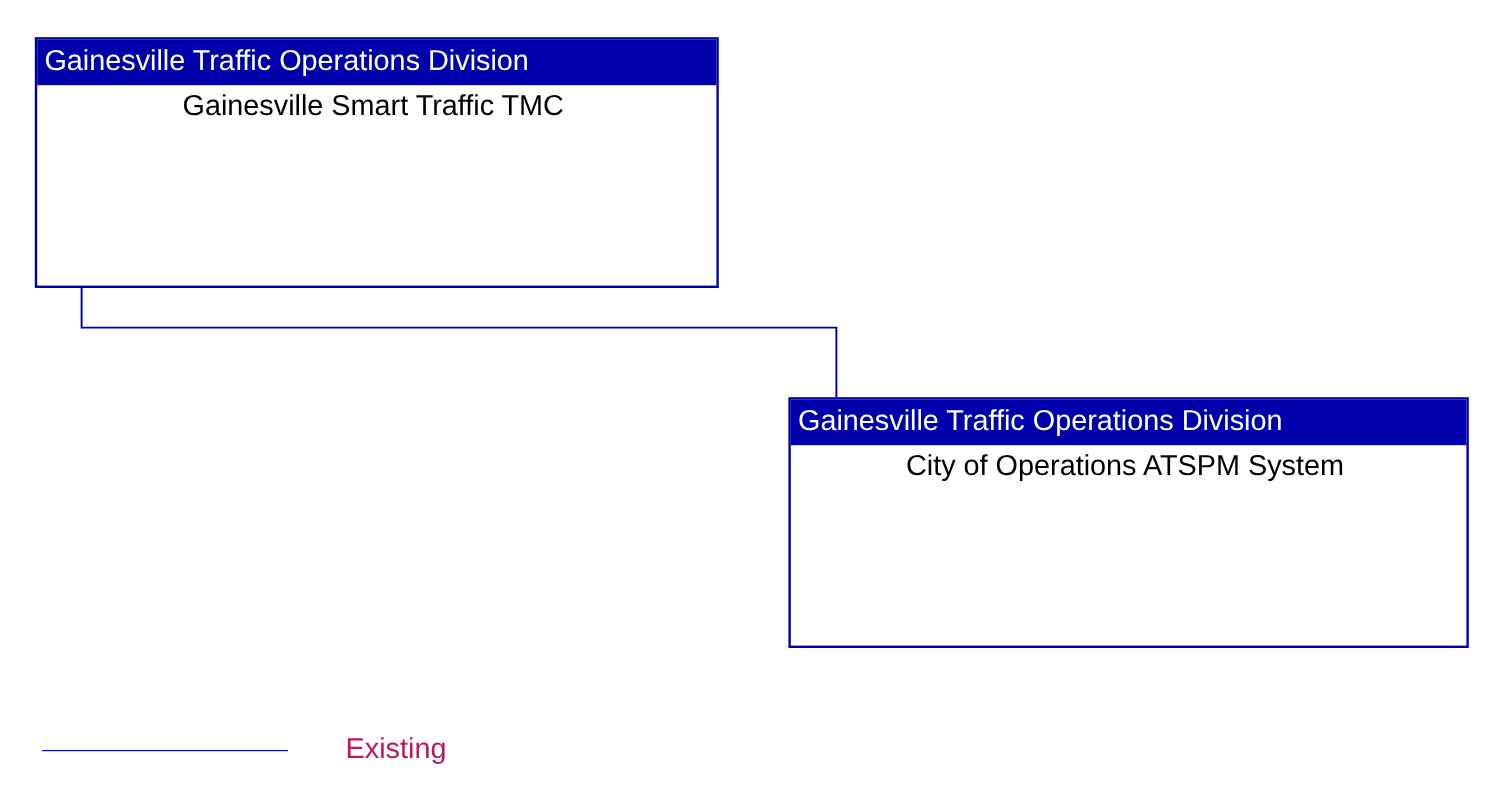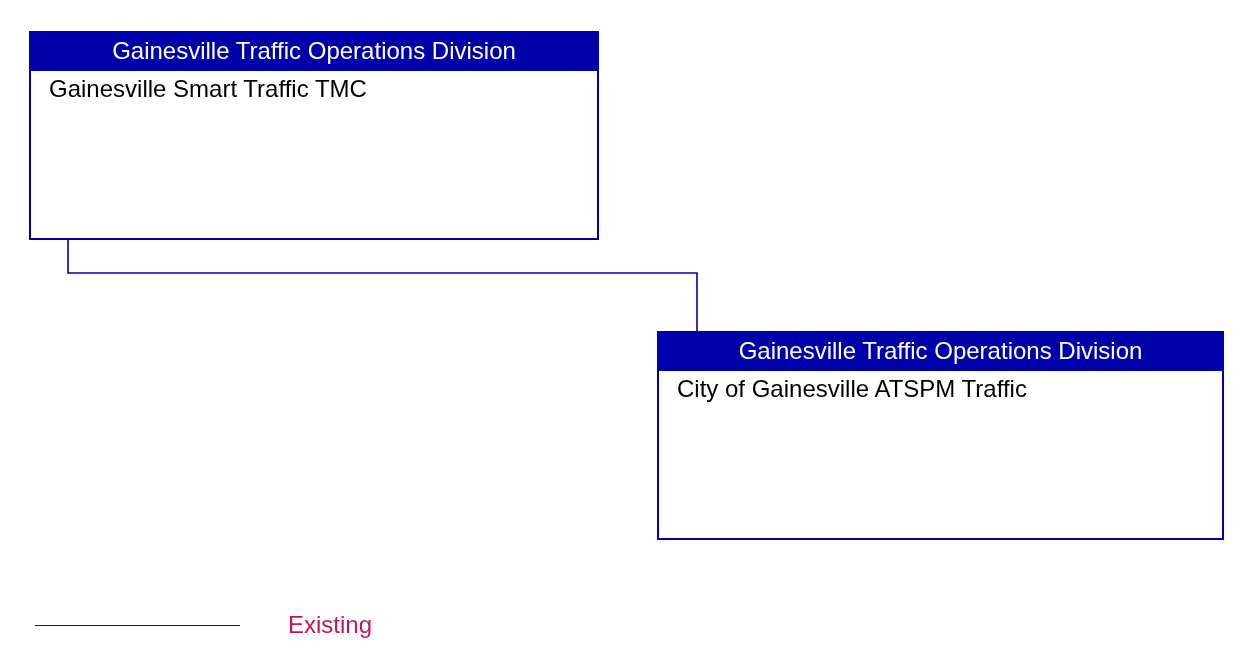--- a/index.html
+++ b/index.html
@@ -15,29 +15,30 @@
   .box {
     position: absolute;
     border: 2px solid #0000aa;
     background: #ffffff;
     box-sizing: border-box;
   }
   .box-header {
     background: #0000aa;
     color: #ffffff;
     font-size: 24px;
-    text-align: center;
+    text-align: left;
     padding: 4px 6px 6px 6px;
     font-weight: normal;
     line-height: 1.15;
   }
   .box-body {
     color: #000000;
     font-size: 24px;
-    padding: 4px 6px 0 18px;
+    text-align: center;
+    padding: 4px 6px 0 0;
     line-height: 1.15;
   }
   .connector {
     position: absolute;
     pointer-events: none;
   }
   .legend-line {
     position: absolute;
     height: 0;
     border-top: 1.5px solid #0000ee;
@@ -51,21 +52,21 @@
 </head>
 <body>
 
 <div class="box" style="left:29px; top:31px; width:570px; height:209px;">
   <div class="box-header">Gainesville Traffic Operations Division</div>
   <div class="box-body">Gainesville Smart Traffic TMC</div>
 </div>
 
 <div class="box" style="left:657px; top:331px; width:567px; height:209px;">
   <div class="box-header">Gainesville Traffic Operations Division</div>
-  <div class="box-body">City of Gainesville ATSPM Traffic</div>
+  <div class="box-body">City of Operations ATSPM System</div>
 </div>
 
 <svg class="connector" style="left:0; top:0; width:1252px; height:658px;">
   <path d="M 68 240 L 68 273 L 697 273 L 697 331" fill="none" stroke="#0000aa" stroke-width="1.6"></path>
 </svg>
 
 <div class="legend-line" style="left:35px; top:625px; width:205px;"></div>
 <div class="legend-label" style="left:288px; top:611px;">Existing</div>
 
 </body></html>

